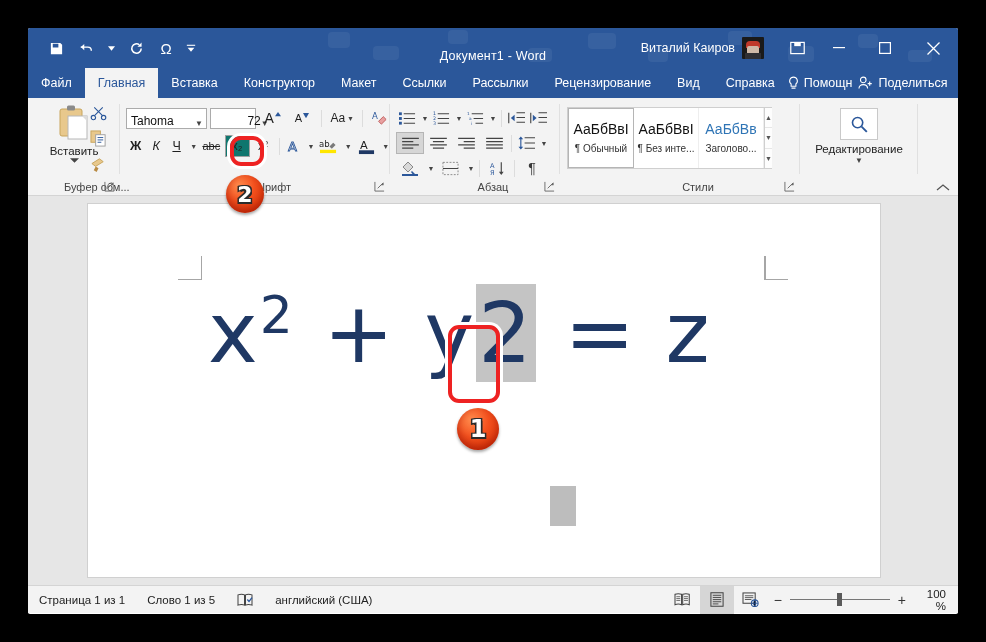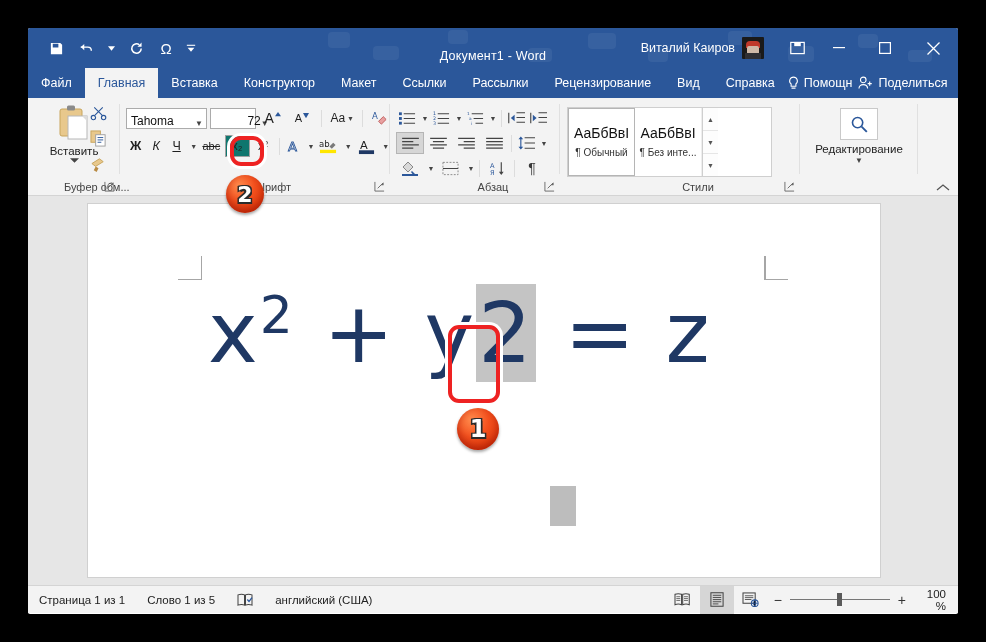--- a/index.html
+++ b/index.html
@@ -122,21 +122,21 @@
   .g-para { width: 170px; }
   .p-row { display: flex; align-items: center; gap: 0px; padding-left: 6px; }
   .p-row.r1 { padding-top: 5px; }
   .p-row.r2 { padding-top: 3px; }
   .p-row.r3 { padding-top: 3px; }
   .align-on { background: #d6d6d6; border: 1px solid #b5b5b5; }
 
   
   .g-styles { width: 240px; }
   .style-gallery {
-    display: flex; margin: 5px 0 8px 7px; border: 1px solid #cfcfcf; background: #fff; height: 70px; width: 205px;
+    display: flex; margin: 5px 0 8px 7px; border: 1px solid #cfcfcf; background: #fff; height: 62px; width: 205px;
   }
   .style-card {
     width: 67px; border-right: 1px solid #eee; display: flex; flex-direction: column;
     align-items: center; justify-content: center; background: #fff;
   }
   .style-card.sel { border: 1px solid #b5b5b5; background: #fff; box-shadow: inset 0 0 0 1px #fff; }
   .sc-prev { font-size: 14px; color: #111; line-height: 1; white-space: nowrap; overflow: hidden; }
   .sc-prev.blue { color: #2e74b5; }
   .sc-name { font-size: 10px; color: #333; margin-top: 7px; white-space: nowrap; overflow: hidden; width: 64px; text-align: center; }
   .gal-scroll { width: 16px; display: flex; flex-direction: column; border-left: 1px solid #cfcfcf; }
@@ -620,20 +620,24 @@
       <div class="grp g-styles">
         <div class="style-gallery">
           <div class="style-card sel">
             <span class="sc-prev">АаБбВвI</span>
             <span class="sc-name">¶ Обычный</span>
           </div>
           <div class="style-card">
             <span class="sc-prev">АаБбВвI</span>
             <span class="sc-name">¶ Без инте...</span>
           </div>
+          <div class="style-card">
+            <span class="sc-prev blue">АаБбВв</span>
+            <span class="sc-name">Заголово...</span>
+          </div>
           <div class="gal-scroll">
             <div class="gs-btn">▲</div>
             <div class="gs-btn">▼</div>
             <div class="gs-btn" style="border-bottom:none">▼</div>
           </div>
         </div>
         <div class="grp-label">Стили</div>
         <svg class="dlg-launch" viewBox="0 0 12 12">
             <path stroke="#666" fill="none" stroke-width="1" d="M1 1v10h10"></path>
             <path stroke="#666" stroke-width="1" d="M4 8l6-6"></path>

